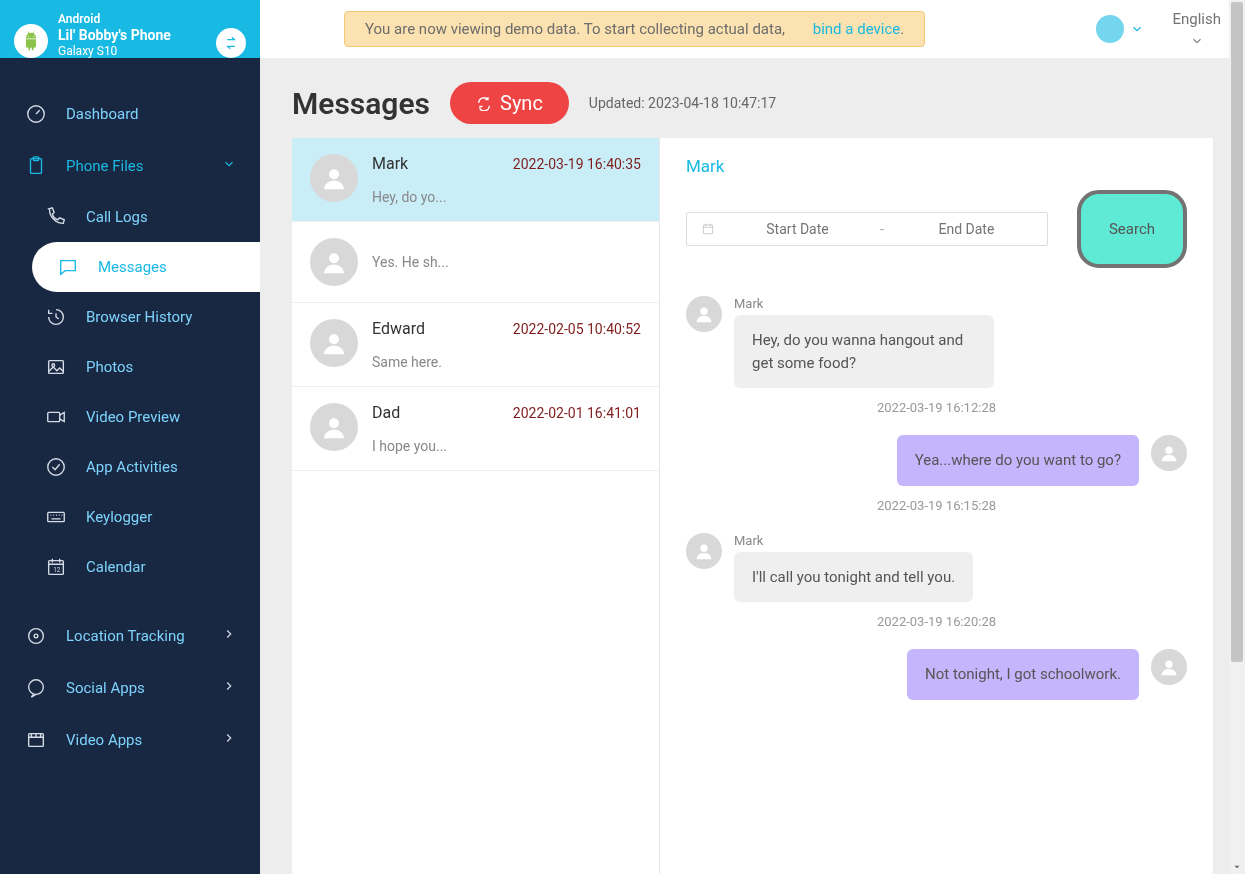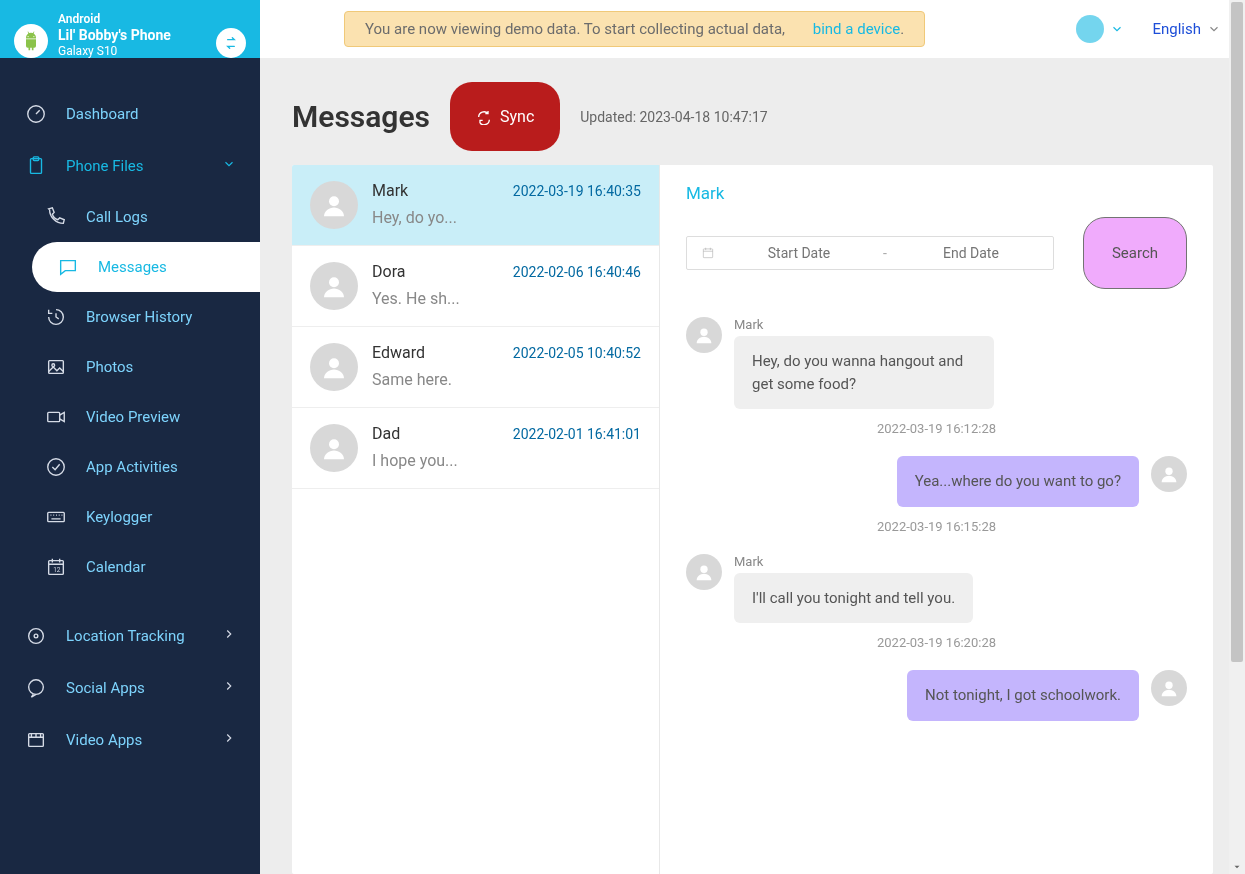--- a/index.html
+++ b/index.html
@@ -33,50 +33,50 @@
 
 .main { flex: 1; display: flex; flex-direction: column; background: #ededed; height: 100%; }
 
 
 .topbar { height: 58px; background: #fff; display: flex; align-items: center; padding: 0 24px; }
 .demo-banner { flex: 0 1 auto; margin: 0 auto; background: #fbe2b0; border: 1px solid #f0c979; border-radius: 4px; padding: 8px 20px; font-size: 15px; color: #6c6c6c; }
 .demo-banner a { color: #18b9e3; text-decoration: none; cursor: pointer; padding-left: 24px; }
 .topbar-right { display: flex; align-items: center; gap: 28px; }
 .user-avatar-top { display: flex; align-items: center; gap: 6px; cursor: pointer; }
 .user-avatar-top .circ { width: 28px; height: 28px; border-radius: 50%; background: #18b9e3; opacity: 0.6; }
-.lang-select { display: flex; align-items: center; gap: 6px; cursor: pointer; color: #1d4ed8; font-size: 15px; }
+.lang-select { display: flex; align-items: center; gap: 6px; cursor: pointer; color: #737373; font-size: 15px; flex-direction: column; }
 
 
 .page-header { display: flex; align-items: center; padding: 24px 32px 14px; gap: 20px; }
 .page-title { font-size: 30px; color: #333; font-weight: 600; }
-.sync-btn { background: #b91c1c; color: #fff; border: none; border-radius: 22px; padding: 25px 26px; font-size: 16px; display: flex; align-items: center; gap: 8px; cursor: pointer; }
+.sync-btn { background: #ef4444; color: #fff; border: none; border-radius: 22px; padding: 9px 26px; font-size: 20px; display: flex; align-items: center; gap: 8px; cursor: pointer; }
 .sync-btn svg { width: 16px; height: 16px; stroke: #fff; fill: none; stroke-width: 2; }
 .updated { color: #666; font-size: 14px; }
 
 
 .content { display: flex; background: #fff; margin: 0 32px; flex: 1; border-radius: 2px; overflow: hidden; min-height: 0; }
 .thread-list { width: 368px; border-right: 1px solid #e8e8e8; overflow-y: auto; }
 .thread { display: flex; padding: 16px 18px; border-bottom: 1px solid #eee; cursor: pointer; gap: 14px; }
 .thread.active { background: #c9eef8; }
 .thread-avatar { width: 48px; height: 48px; border-radius: 50%; background: #d8d8d8; display: flex; align-items: center; justify-content: center; flex-shrink: 0; }
 .thread-avatar svg { width: 30px; height: 30px; fill: #fff; }
 .thread-body { flex: 1; min-width: 0; }
 .thread-top { display: flex; justify-content: space-between; align-items: baseline; }
 .thread-name { font-size: 16px; color: #333; }
-.thread-time { font-size: 14px; color: #0369a1; white-space: nowrap; }
-.thread-preview { font-size: 16px; color: #888; white-space: nowrap; overflow: hidden; text-overflow: ellipsis; margin-top: 8px; }
+.thread-time { font-size: 14px; color: #7f1d1d; white-space: nowrap; }
+.thread-preview { font-size: 14px; color: #888; white-space: nowrap; overflow: hidden; text-overflow: ellipsis; margin-top: 16px; }
 
 .chat { flex: 1; display: flex; flex-direction: column; padding: 18px 26px; overflow-y: auto; }
 .chat-header { color: #18b9e3; font-size: 17px; margin-bottom: 14px; }
 .chat-filter { display: flex; gap: 29px; align-items: center; margin-bottom: 28px; }
 .date-range { display: flex; align-items: center; border: 1px solid #ddd; border-radius: 2px; padding: 8px 14px; gap: 16px; flex: 1; color: #aaa; font-size: 14px; }
 .date-range .sep { color: #aaa; }
 .date-range input { border: none; outline: none; width: 90px; font-size: 14px; color: #555; flex: 1; text-align: center; }
 .date-range svg { width: 14px; height: 14px; stroke: #aaa; fill: none; }
-.search-btn { border: 1px solid #737373; background: #f0abfc; border-radius: 22px; padding: 26px 28px; font-size: 15px; color: #555; cursor: pointer; }
+.search-btn { border: 4px solid #737373; background: #5eead4; border-radius: 22px; padding: 26px 28px; font-size: 15px; color: #555; cursor: pointer; }
 
 .msg-row { display: flex; gap: 12px; margin-bottom: 6px; }
 .msg-row.incoming { justify-content: flex-start; }
 .msg-row.outgoing { flex-direction: row-reverse; }
 .msg-avatar { width: 36px; height: 36px; border-radius: 50%; background: #d8d8d8; display: flex; align-items: center; justify-content: center; flex-shrink: 0; }
 .msg-avatar svg { width: 22px; height: 22px; fill: #fff; }
 .msg-col { display: flex; flex-direction: column; max-width: 260px; }
 .msg-sender { font-size: 13px; color: #888; margin-bottom: 4px; }
 .msg-bubble { border-radius: 6px; padding: 14px 18px; font-size: 15px; line-height: 1.5; color: #555; }
 .incoming .msg-bubble { background: #efefef; }
@@ -302,24 +302,20 @@
   </div>
         </div>
         <div class="thread">
           <div class="thread-avatar">
             <svg viewBox="0 0 24 24">
               <circle cx="12" cy="9" r="4"></circle>
               <path d="M4 21c0-4 4-7 8-7s8 3 8 7"></path>
             </svg>
           </div>
   <div class="thread-body">
-    <div class="thread-top">
-              <span class="thread-name">Dora</span>
-              <span class="thread-time">2022-02-06 16:40:46</span>
-            </div>
     <div class="thread-preview">Yes. He sh...</div>
   </div>
         </div>
         <div class="thread">
           <div class="thread-avatar">
             <svg viewBox="0 0 24 24">
               <circle cx="12" cy="9" r="4"></circle>
               <path d="M4 21c0-4 4-7 8-7s8 3 8 7"></path>
             </svg>
           </div>

